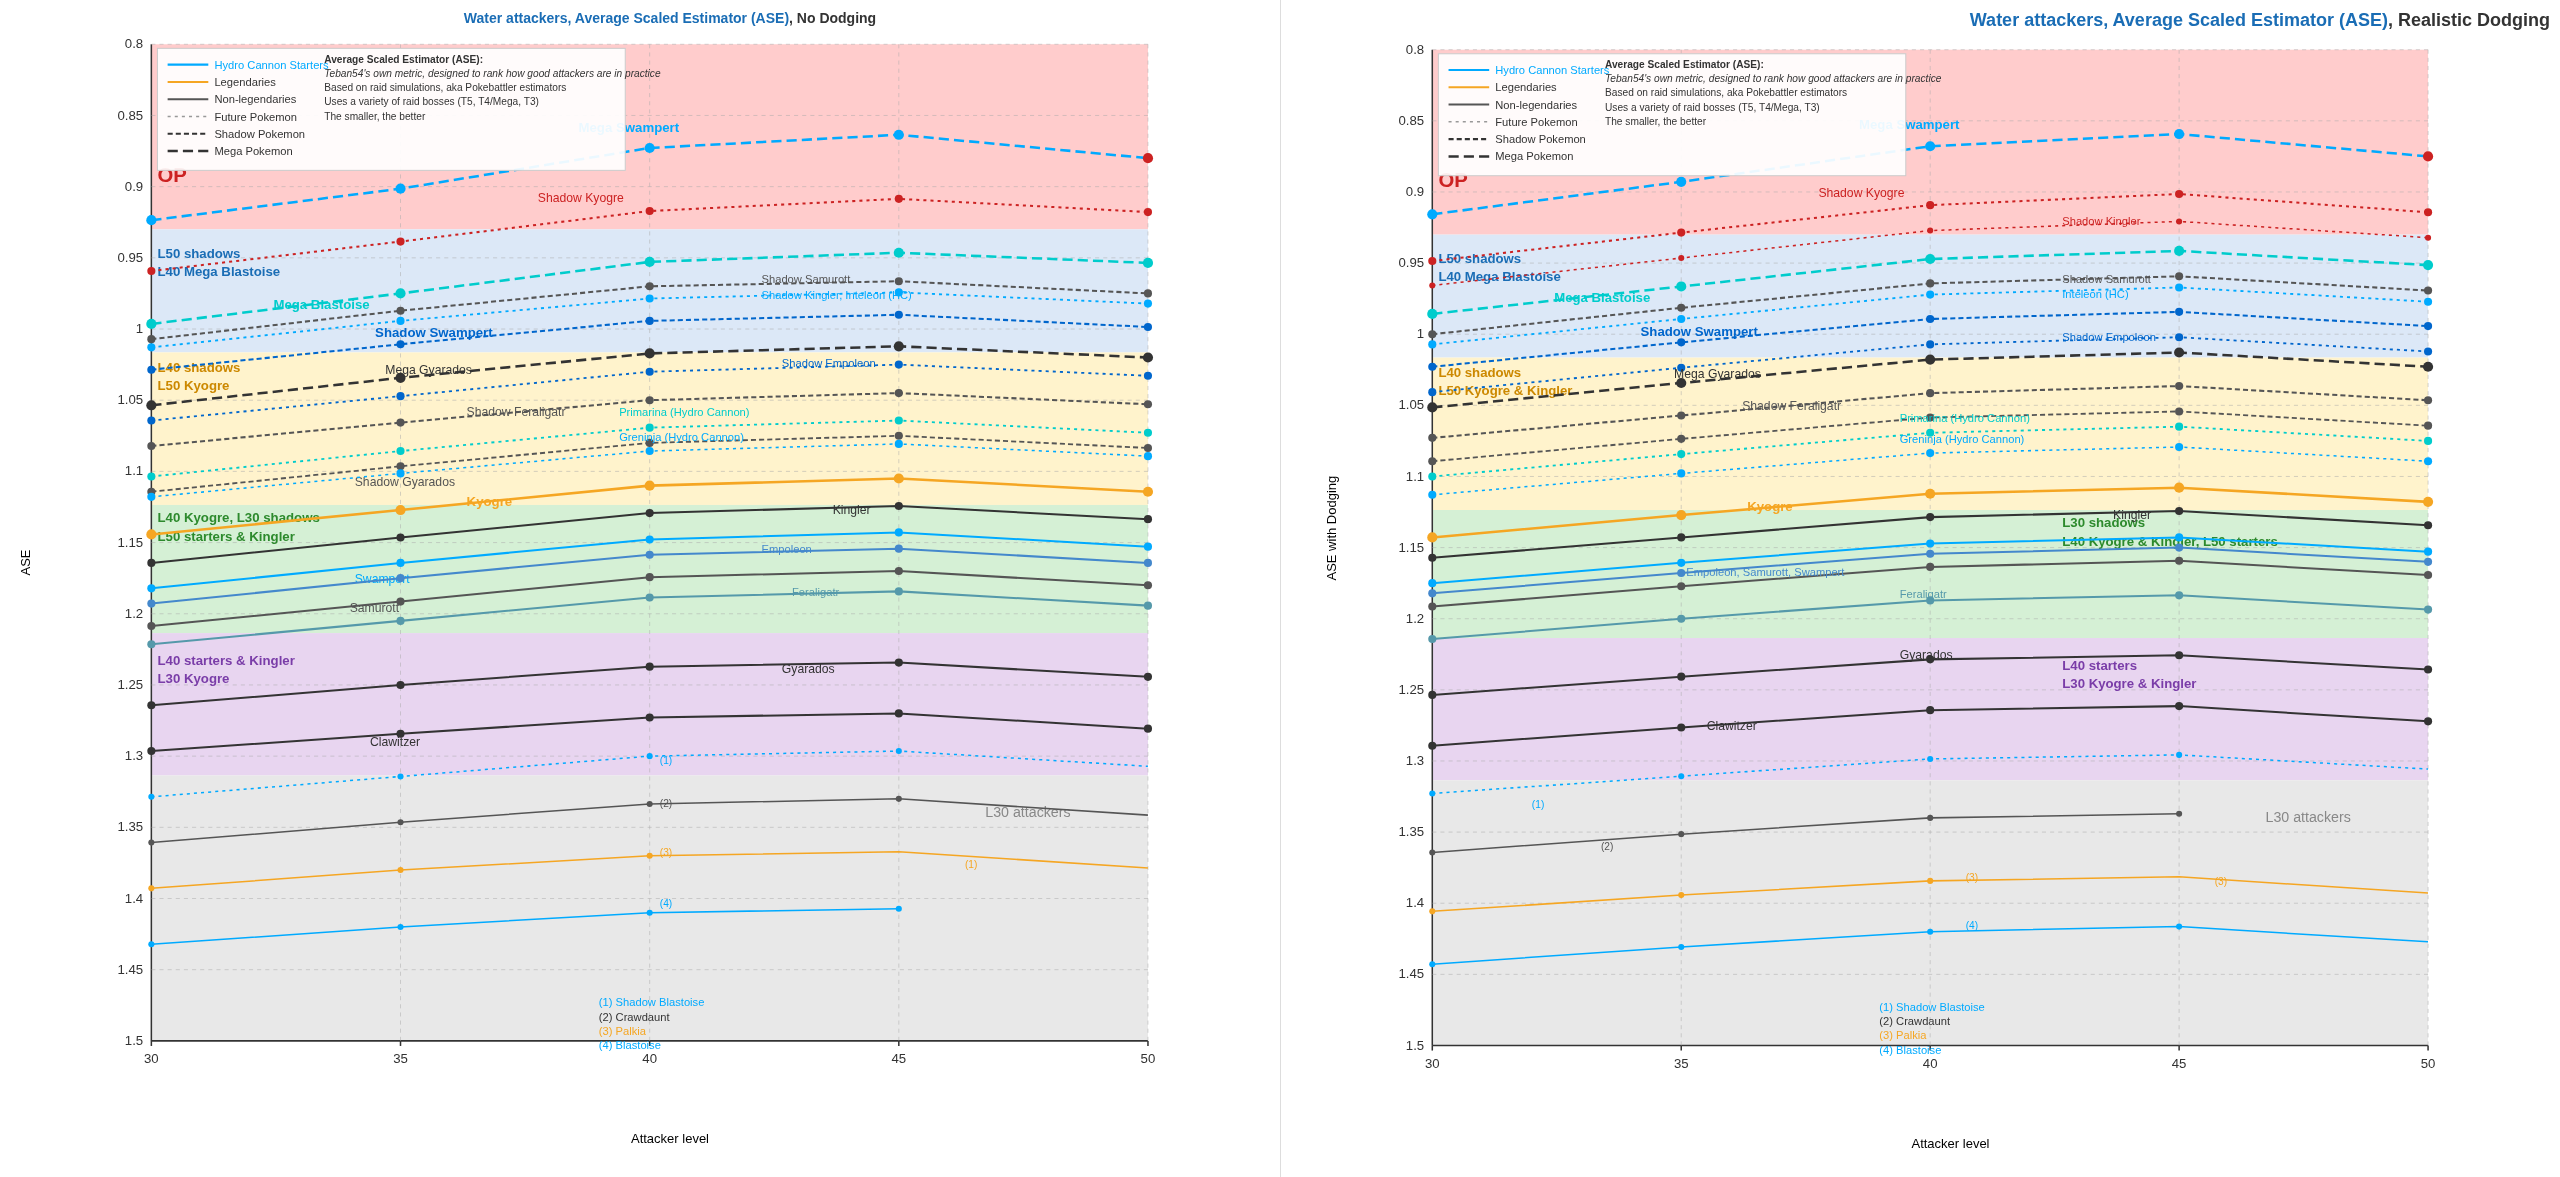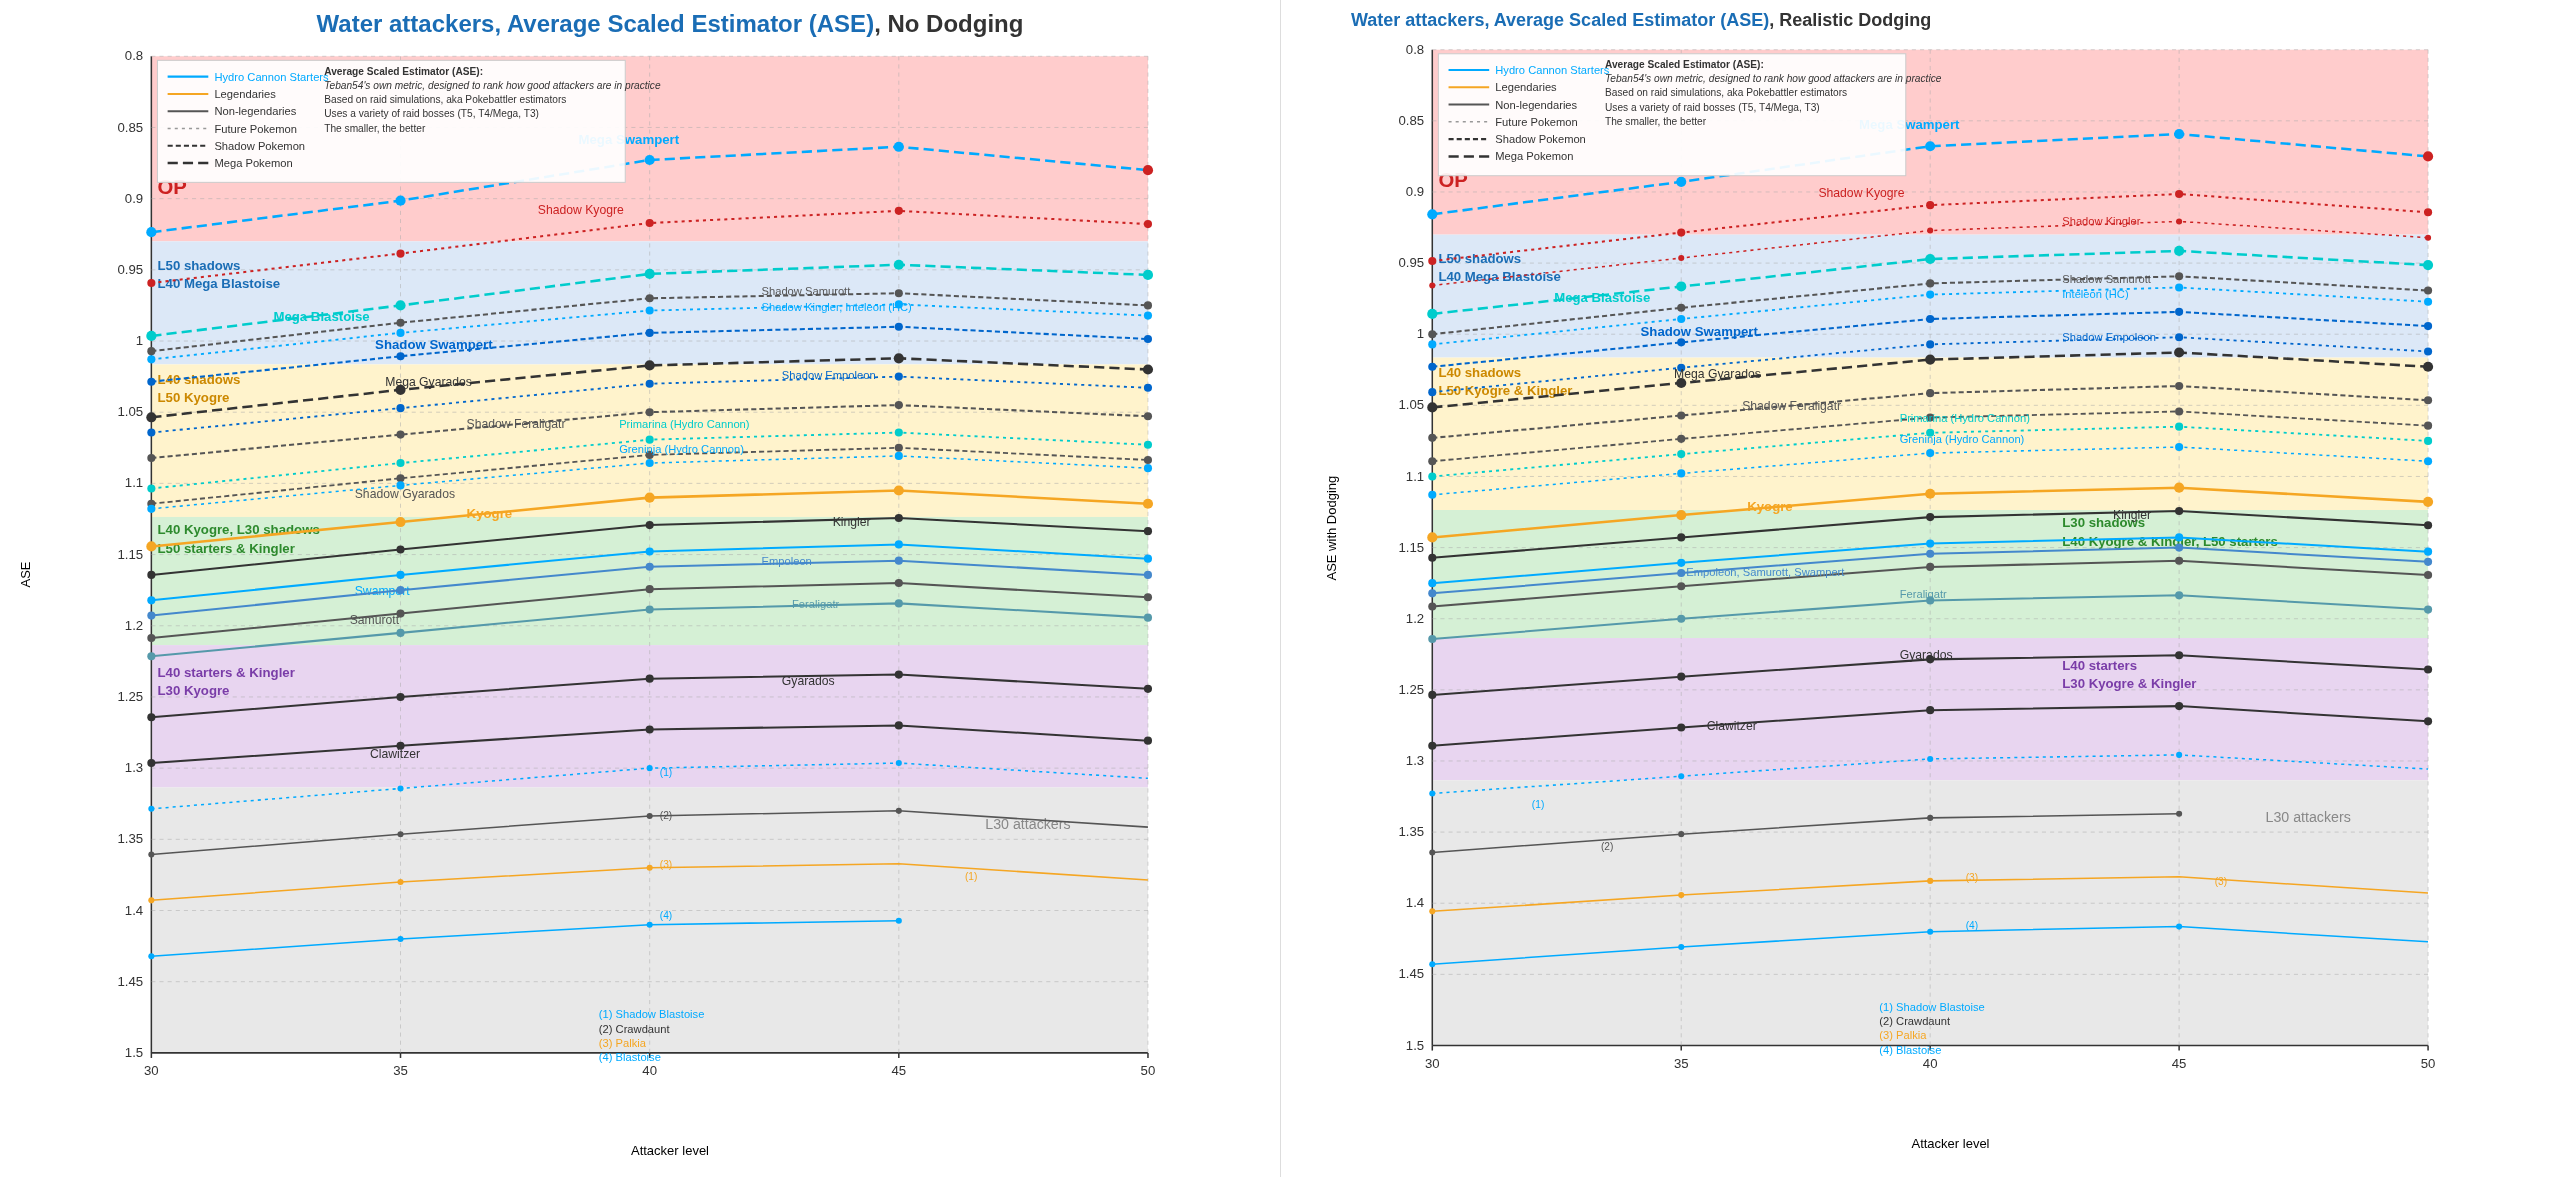--- a/index.html
+++ b/index.html
@@ -21,21 +21,21 @@
       position: relative;
       padding: 10px 10px 60px 70px;
     }
   </style>
 </head>
 <body>
 
 <div class="charts-container">
 
   <div class="chart-panel" style="position:relative;">
-    <div style="text-align:center; font-size:24px; font-weight:bold; margin-bottom:6px;">
+    <div style="text-align:center; font-size:14px; font-weight:bold; margin-bottom:6px;">
       <span style="color:#1a6db5;">Water attackers, </span><span style="color:#1a6db5;">Average Scaled Estimator (ASE)</span><span style="color:#333;">, No Dodging</span>
     </div>
     <div style="position:relative; width:100%; height:calc(100% - 35px);">
       
       <div style="position:absolute; left:-58px; top:50%; transform:rotate(-90deg) translateX(50%); font-size:13px; white-space:nowrap;">ASE</div>
       
       <div style="position:absolute; bottom:-42px; left:50%; transform:translateX(-50%); font-size:13px;">Attacker level</div>
       
       <svg viewBox="0 0 1180 1050" width="100%" height="100%" style="overflow:visible;">
 
@@ -339,21 +339,21 @@
         <text x="250" y="28" font-size="10" font-weight="bold" fill="#333">Average Scaled Estimator (ASE):</text>
         <text x="250" y="42" font-size="10" fill="#333" font-style="italic">Teban54's own metric, designed to rank how good attackers are in practice</text>
         <text x="250" y="56" font-size="10" fill="#333">Based on raid simulations, aka Pokebattler estimators</text>
         <text x="250" y="70" font-size="10" fill="#333">Uses a variety of raid bosses (T5, T4/Mega, T3)</text>
         <text x="250" y="84" font-size="10" fill="#333">The smaller, the better</text>
       </svg>
     </div>
   </div>
 
   <div class="chart-panel" style="position:relative; border-left:1px solid #ddd;">
-    <div style="text-align:left; font-size:18px; font-weight:bold; margin-bottom:6px;">
+    <div style="text-align:right; font-size:18px; font-weight:bold; margin-bottom:6px;">
       <span style="color:#1a6db5;">Water attackers, </span><span style="color:#1a6db5;">Average Scaled Estimator (ASE)</span><span style="color:#333;">, Realistic Dodging</span>
     </div>
     <div style="position:relative; width:100%; height:calc(100% - 35px);">
       <div style="position:absolute; left:-72px; top:50%; transform:rotate(-90deg) translateX(50%); font-size:13px; white-space:nowrap;">ASE with Dodging</div>
       <div style="position:absolute; bottom:-42px; left:50%; transform:translateX(-50%); font-size:13px;">Attacker level</div>
       
       <svg viewBox="0 0 1180 1050" width="100%" height="100%" style="overflow:visible;">
         <defs>
           <clipPath id="plotClipRight">
             <rect x="80" y="10" width="980" height="980"></rect>

